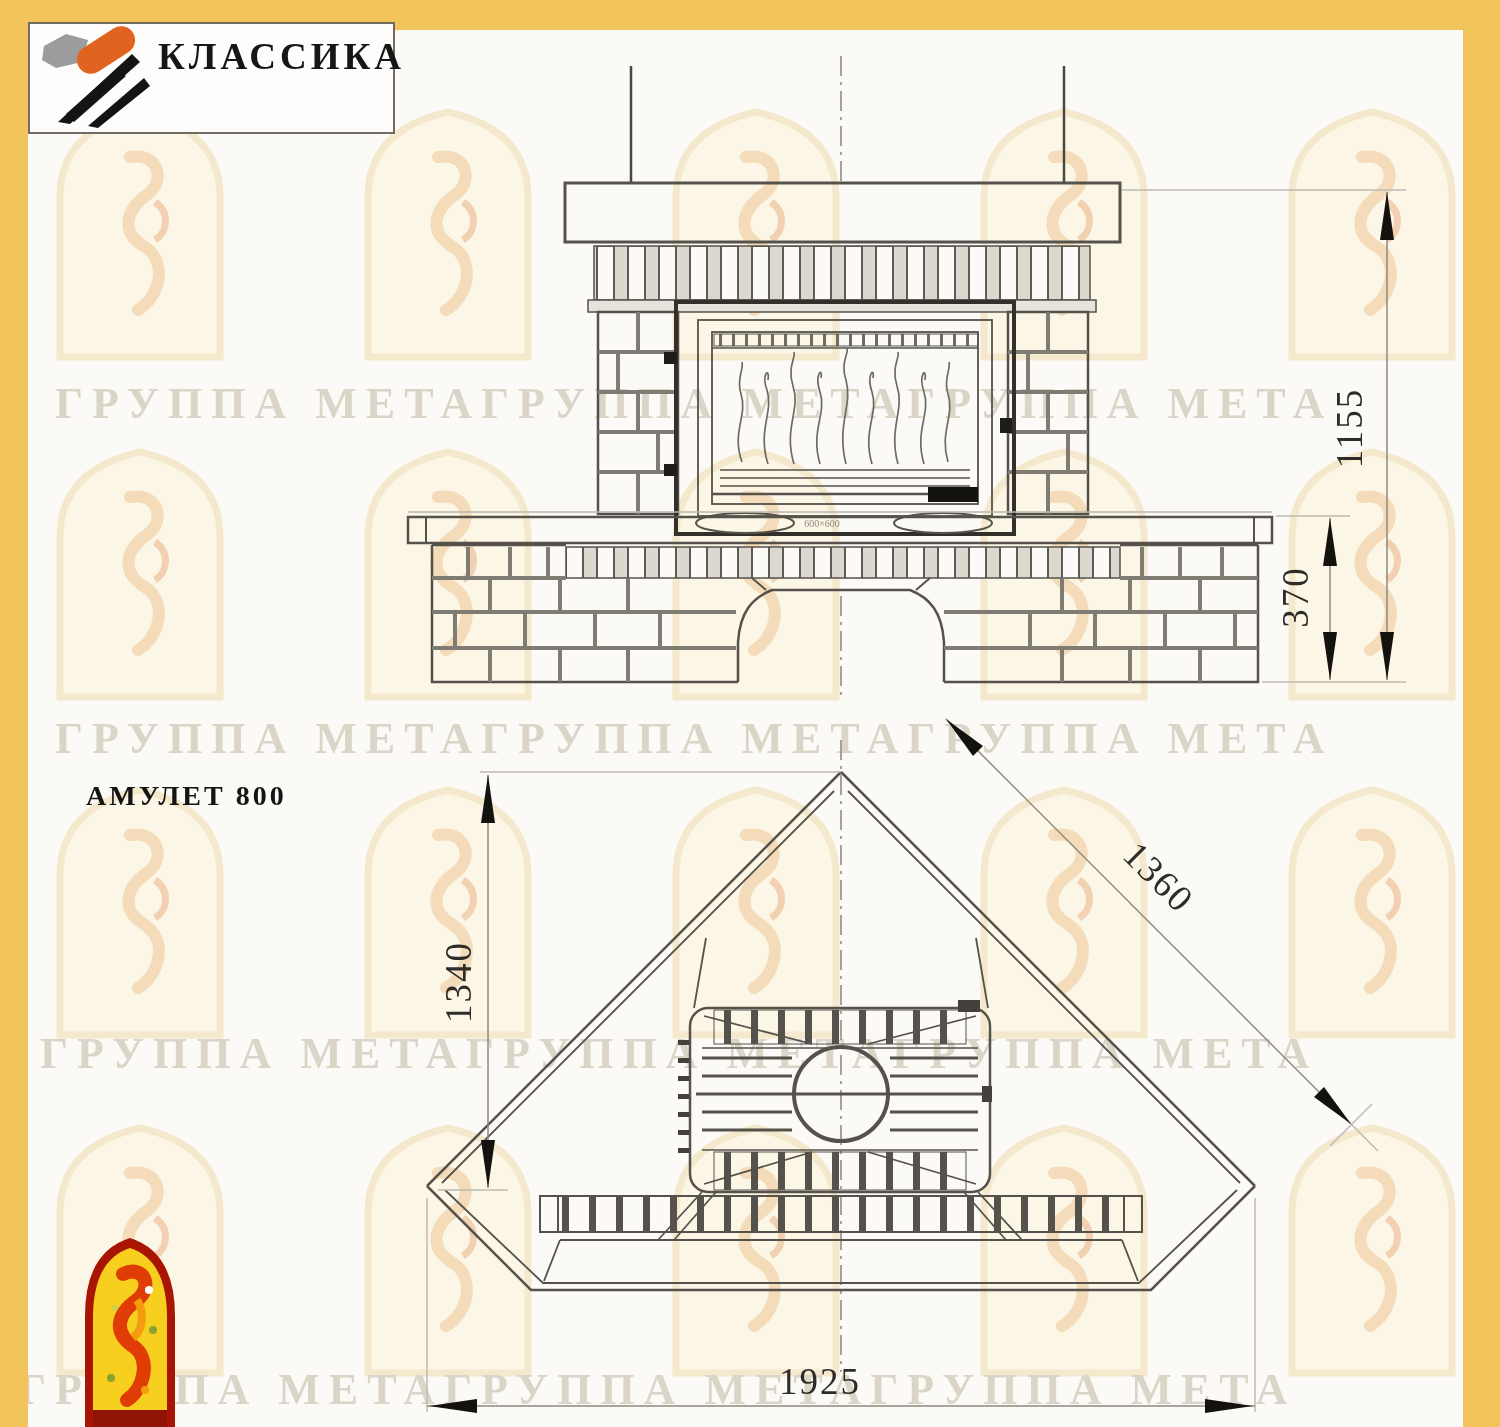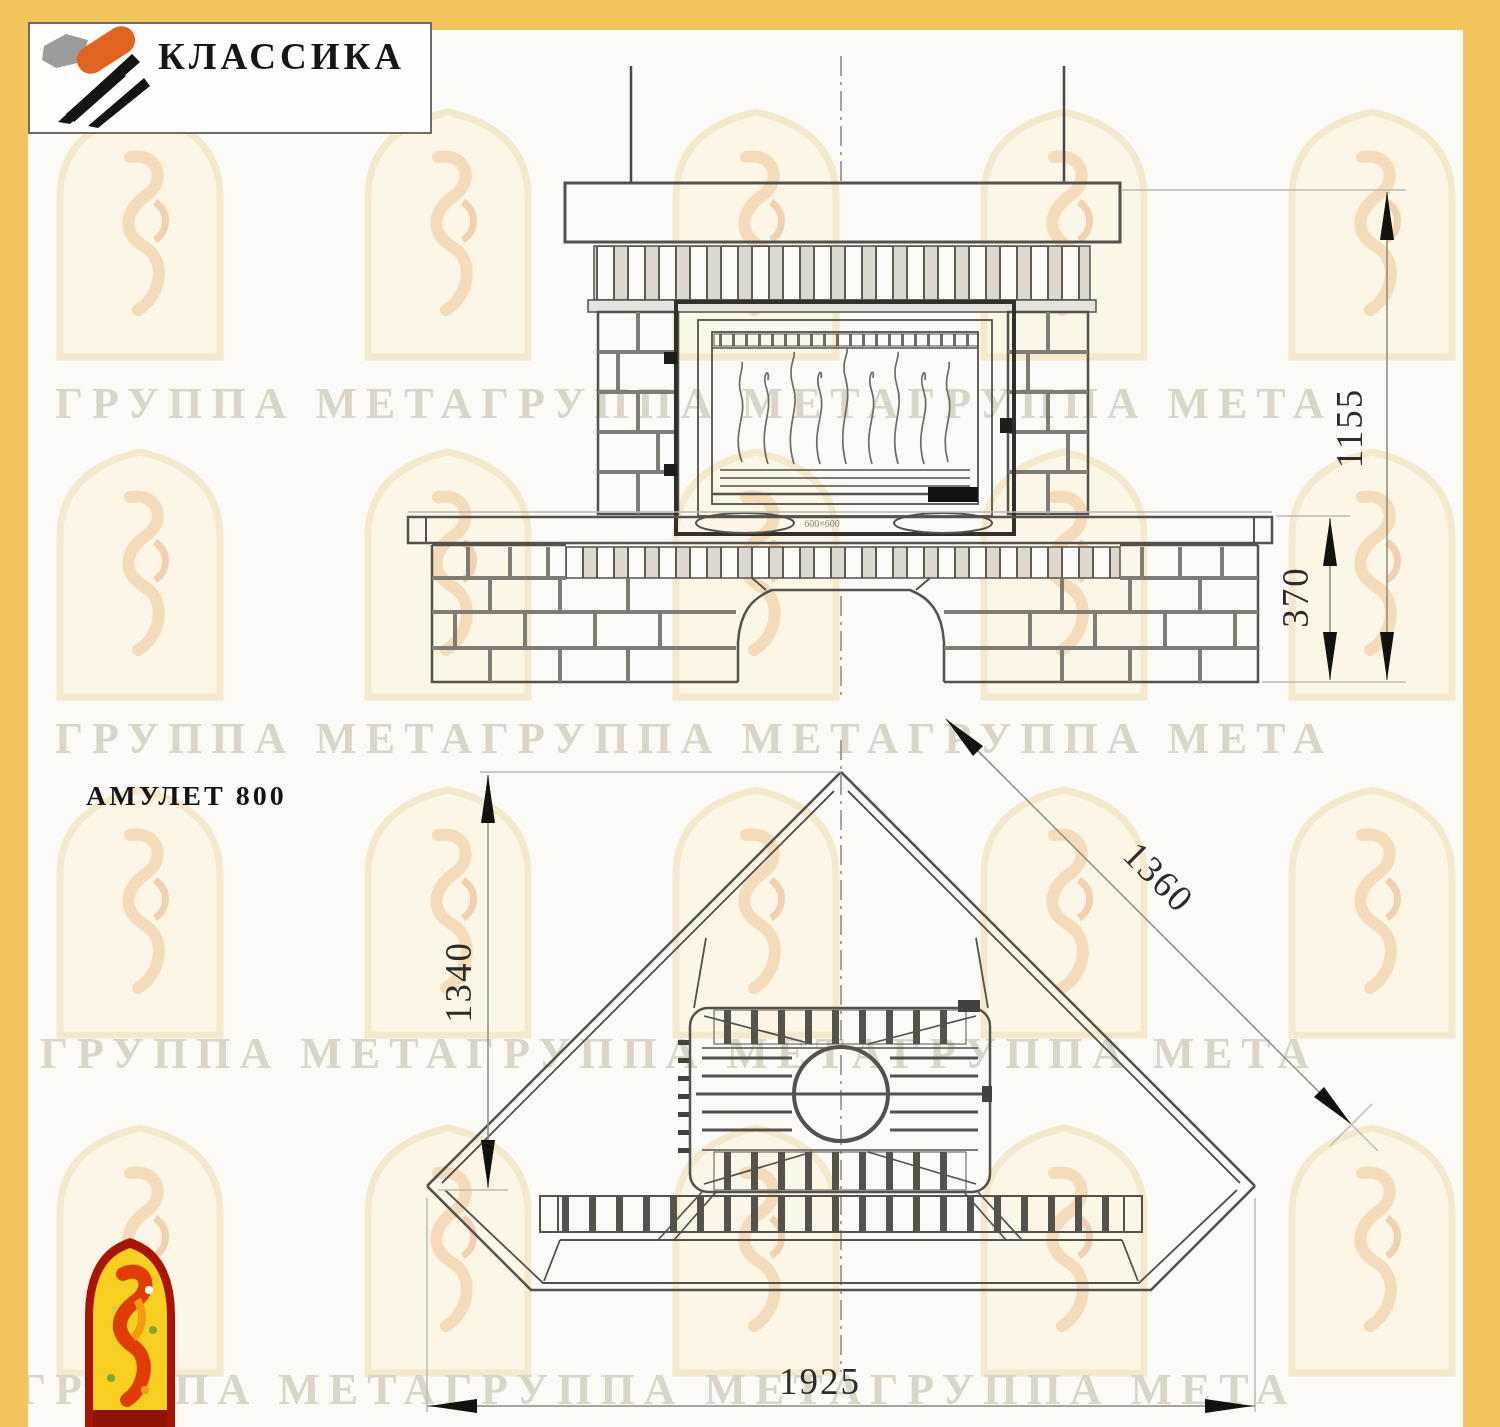--- a/index.html
+++ b/index.html
@@ -18,21 +18,21 @@
   #wm-arches{z-index:0;}
   
   .wm-row{
     position:absolute;z-index:1;white-space:nowrap;overflow:hidden;
     width:1440px;color:#dbd5c7;font-size:44px;font-weight:bold;
     letter-spacing:9px;font-family:"Liberation Serif", serif;
   }
   #drawing{z-index:2;}
   
   #logo-box{
-    position:absolute;left:28px;top:22px;width:404px;height:112px;
+    position:absolute;left:28px;top:22px;width:367px;height:112px;
     background:#fefdfb;border:2px solid #6f6c64;z-index:4;box-sizing:border-box;
   }
   #logo-text{
     position:absolute;left:128px;top:14px;color:#161616;
     font-family:"Liberation Serif", serif;font-weight:bold;
   }
   #logo-line1{font-size:37px;line-height:38px;letter-spacing:4px;}
   #logo-line2{font-size:37px;line-height:38px;letter-spacing:4px;}
   
   #model-title{

